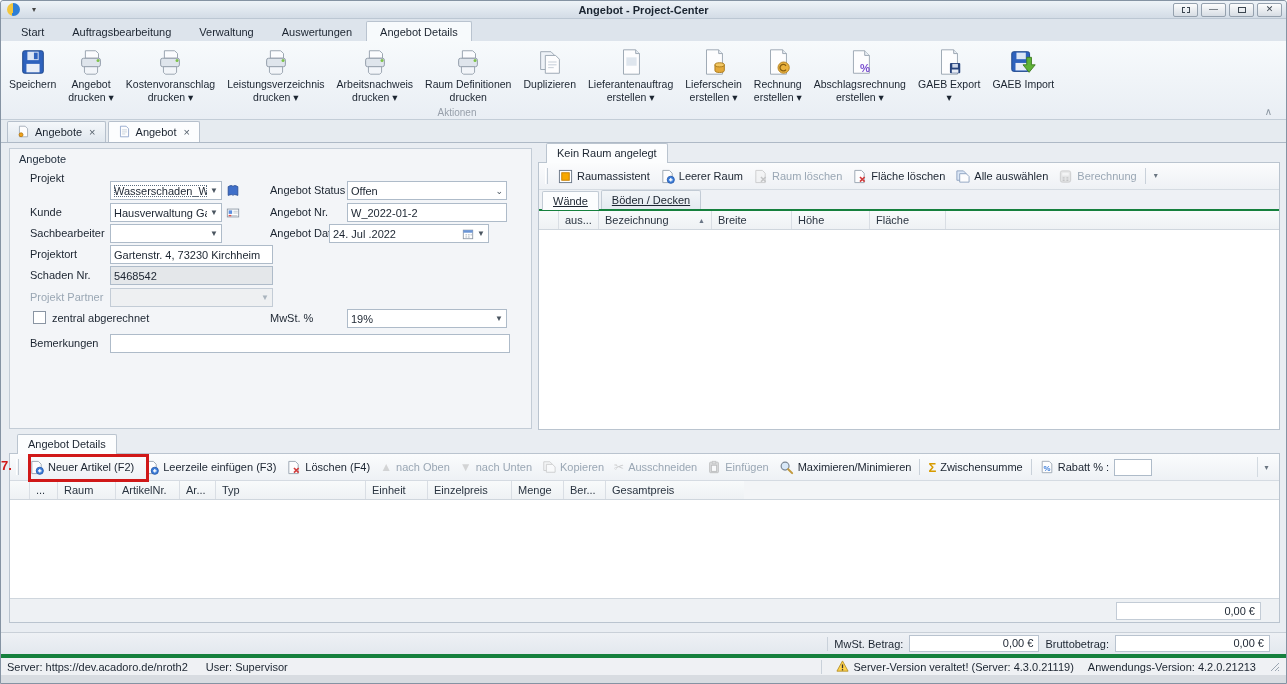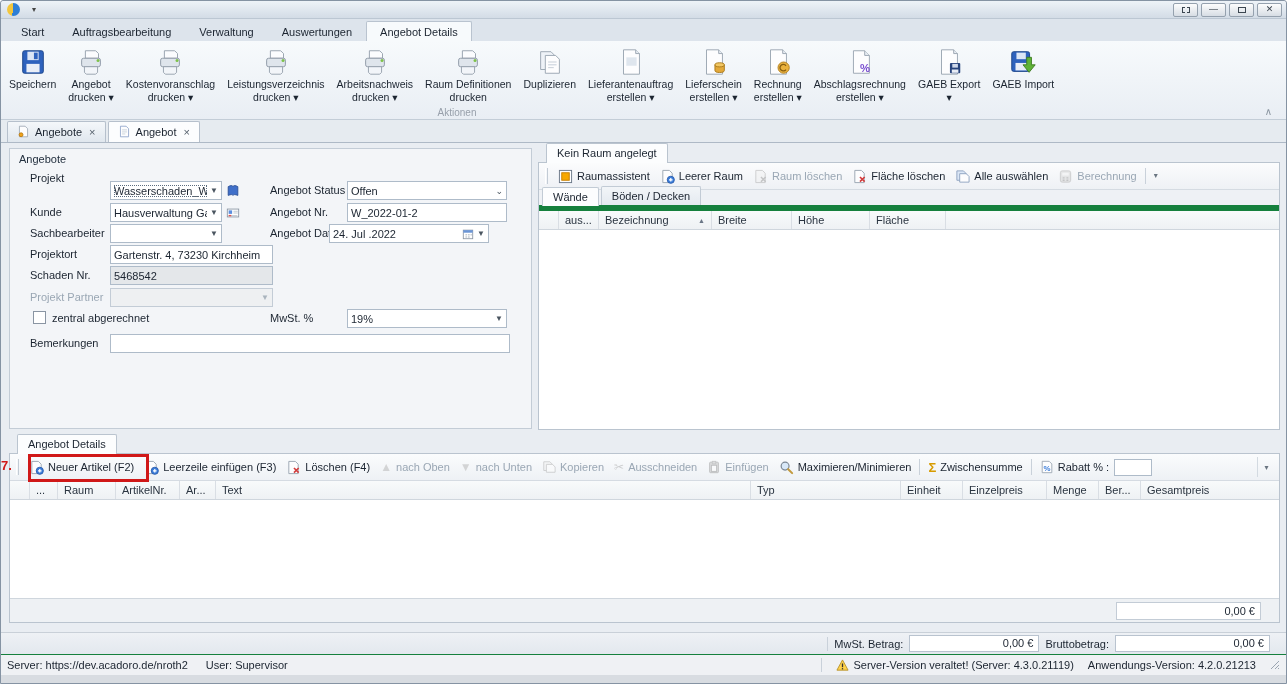--- a/index.html
+++ b/index.html
@@ -84,21 +84,21 @@
   .tbi { display:inline-flex; align-items:center; gap:4px; padding:2px 5px; white-space:nowrap; border-radius:2px; }
   .tbi.disabled { color:#9aa7b4; }
   .tbi.disabled svg, .tbi.disabled .gicon { opacity:.5; filter:grayscale(1); }
   .tbsep { width:1px; height:16px; background:#c9d1da; margin:0 3px; }
   .tgrip { width:3px; height:16px; border-left:1px solid #ffffff; border-right:1px solid #c2cbd5; margin:0 5px 0 2px; }
   .tb-dd { margin-left:auto; width:18px; height:20px; display:flex; align-items:center; justify-content:center;
     color:#6a7581; font-size:8px; border-left:1px solid #d3dae1; }
   .gicon { font-size:12px; line-height:1; }
 
   .subtabs { height:21px; display:flex; align-items:flex-end; padding-left:3px; background:#eef1f5;
-    border-bottom:6px solid #15803d; }
+    border-bottom:2px solid #15803d;text-decoration:underline; }
   .stab { padding:3px 10px; border:1px solid #c2cbd5; border-bottom:none; border-radius:2px 2px 0 0;
     background:linear-gradient(#f2f5f8,#e4eaf0); margin-right:2px; }
   .stab.active { background:#fcfdfe; position:relative; top:1px; }
 
   .ghead { display:flex; height:19px; border-bottom:1px solid #cfd6dd; background:#f3f5f7; }
   .gh { border-right:1px solid #d9dee4; padding:0 6px; display:flex; align-items:center;
     background:linear-gradient(#f8fafb,#eef1f4); color:#2a3440; white-space:nowrap; overflow:hidden; }
   .gh .sort { margin-left:auto; font-size:7px; color:#6a7686; padding-left:4px; }
   .gbody { flex:1; background:#fff; }
 
@@ -108,36 +108,37 @@
 
   .red-box { position:absolute; left:19px; top:20px; width:121px; height:28px;
     border:3px solid #d01818; z-index:5; pointer-events:none; }
   .annot7 { position:absolute; left:-8px; top:24px; color:#d01818; font-weight:bold; font-size:13px; z-index:5; }
 
   
   .totals { height:22px; background:linear-gradient(#eef1f5,#e3e8ee); border-top:1px solid #c9d0d8;
     display:flex; align-items:center; justify-content:flex-end; padding-right:16px; gap:6px; }
   .tot-field { background:#fff; border:1px solid #b9c3cf; height:17px; line-height:15px;
     text-align:right; padding:0 5px; }
-  .statusbar { height:21px; background:#eff1f4; border-top:1px solid #15803d; display:flex;
+  .statusbar { height:21px; background:#eff1f4; border-top:4px solid #15803d; display:flex;
     align-items:center; padding:0 6px; }
   .sb-right { margin-left:auto; display:flex; align-items:center; gap:14px; }
   .sb-sep { width:1px; height:14px; background:#c9d1da; }
   .bottomband { height:8px; background:#d8dce1; }
 
   .mut { color:#9aa7b4; }
 </style>
 </head>
 <body>
 
 <div class="window">
 
   <div class="titlebar">
     <span class="app-logo"></span>
     <span class="qat-dd">▾</span>
+    <span class="win-title">Angebot - Project-Center</span>
     <span class="win-btns">
       <span class="wbtn">
           <span class="sqd"></span>
         </span>
       <span class="wbtn">—</span>
       <span class="wbtn">
           <span class="sq"></span>
         </span>
       <span class="wbtn">✕</span>
     </span>
@@ -570,21 +571,20 @@
           </span>
           <input class="txt" style="width: 38px; height: 17px; background: rgb(255, 255, 255); border: 1px solid rgb(174, 187, 201); padding: 0px 3px;" value="">
           <span class="tb-dd">▾</span>
         </div>
         <div class="ghead">
           <span class="gh" style="width:20px"></span>
           <span class="gh" style="width:28px">...</span>
           <span class="gh" style="width:58px">Raum</span>
           <span class="gh" style="width:64px">ArtikelNr.</span>
           <span class="gh" style="width:36px">Ar...</span>
-          <span class="gh" style="flex:1">Text</span>
           <span class="gh" style="width:150px">Typ</span>
           <span class="gh" style="width:62px">Einheit</span>
           <span class="gh" style="width:84px">Einzelpreis</span>
           <span class="gh" style="width:52px">Menge</span>
           <span class="gh" style="width:42px">Ber...</span>
           <span class="gh" style="width:138px; border-right:none;">Gesamtpreis</span>
         </div>
         <div class="gbody"></div>
         <div class="gfoot">
           <span class="total-box">0,00 €</span>

